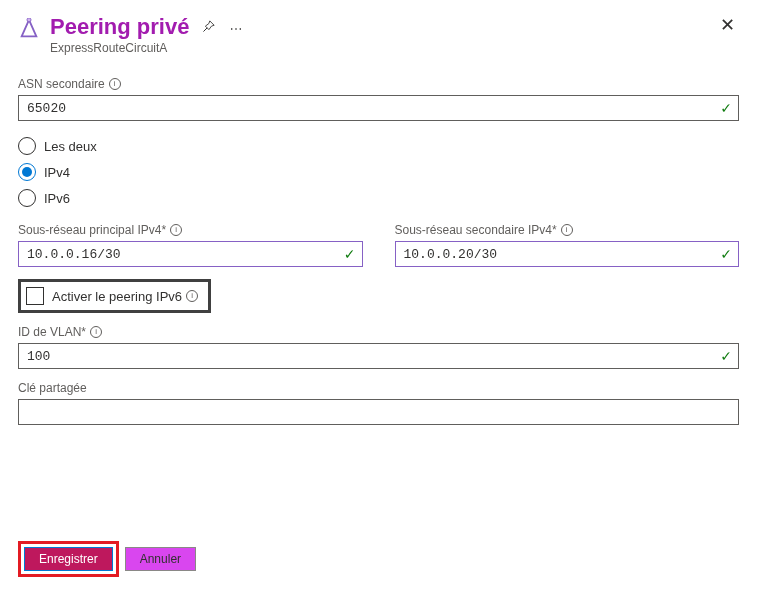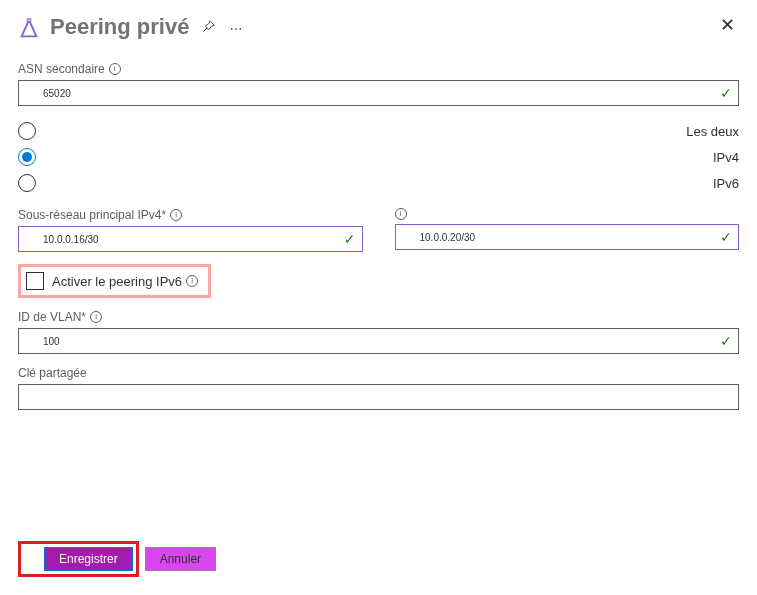--- a/index.html
+++ b/index.html
@@ -1,61 +1,62 @@
 <!DOCTYPE html>
 <html><head>
 <meta charset="utf-8">
 <style>
   * { box-sizing: border-box; font-family: "Segoe UI", Arial, sans-serif; }
   body { margin: 0; padding: 0; background: #fff; color: #323130; width: 757px; }
   .page { padding: 14px 18px 18px 18px; position: relative; min-height: 595px; }
   .header { display: flex; align-items: flex-start; }
   .header-icon { width: 22px; height: 22px; margin-top: 4px; margin-right: 10px; }
   .header-icon svg { width: 22px; height: 22px; }
-  .title { font-size: 22px; font-weight: 600; color: #737373; line-height: 26px; }
+  .title { font-size: 22px; font-weight: 600; color: #a21caf; line-height: 26px; }
   .subtitle { font-size: 12px; color: #605e5c; margin-top: 1px; }
   .pin-area { margin-left: 12px; display: flex; align-items: center; gap: 14px; padding-top: 6px; }
   .pin-icon, .more-icon { color: #323130; font-size: 13px; }
   .close-btn { position: absolute; top: 16px; right: 22px; font-size: 18px; color: #323130; cursor: pointer; line-height: 1; }
   .form { margin-top: 22px; }
   .label { font-size: 12px; color: #605e5c; margin-bottom: 4px; display: flex; align-items: center; gap: 4px; }
   .info-circle { display: inline-flex; align-items: center; justify-content: center; width: 12px; height: 12px; border: 1px solid #605e5c; border-radius: 50%; font-size: 8px; line-height: 1; color: #605e5c; }
   .input-wrap { position: relative; margin-bottom: 12px; }
-  .text-input { width: 100%; height: 26px; border: 1px solid #605e5c; padding: 2px 26px 2px 24px; font-size: 10px; color: #323130; outline: none; }
+  .text-input { width: 100%; height: 26px; border: 1px solid #605e5c; padding: 2px 26px 2px 8px; font-size: 13px; color: #323130; outline: none; font-family: Liberation Mono, monospace; }
   .text-input.purple { border-color: #8661c5; }
   .check-mark { position: absolute; right: 7px; top: 50%; transform: translateY(-50%); color: #107c10; font-size: 14px; pointer-events: none; }
   .radio-group { margin-top: 3px; margin-bottom: 12px; }
-  .radio-row { display: flex; align-items: center; height: 26px; cursor: pointer; gap: 8px; font-size: 13px; color: #323130; justify-content: space-between; }
+  .radio-row { display: flex; align-items: center; height: 26px; cursor: pointer; gap: 8px; font-size: 13px; color: #323130; }
   .radio-outer { width: 18px; height: 18px; border: 1px solid #323130; border-radius: 50%; display: flex; align-items: center; justify-content: center; }
   .radio-outer.selected { border-color: #0078d4; }
   .radio-inner { width: 10px; height: 10px; background: #0078d4; border-radius: 50%; }
   .two-col { display: flex; gap: 32px; }
   .two-col > div { flex: 1; }
-  .checkbox-row { display: inline-flex; align-items: center; gap: 8px; border: 3px solid #fca5a5; padding: 5px 10px 5px 5px; margin-bottom: 12px; }
+  .checkbox-row { display: inline-flex; align-items: center; gap: 8px; border: 3px solid #404040; padding: 5px 10px 5px 5px; margin-bottom: 12px; }
   .checkbox-box { width: 18px; height: 18px; border: 1px solid #323130; background: #fff; }
   .checkbox-label { font-size: 13px; color: #323130; display: flex; align-items: center; gap: 4px; }
   .footer { position: absolute; left: 18px; bottom: 18px; display: flex; gap: 0; align-items: center; }
   .btn { height: 24px; padding: 0 14px; font-size: 12px; cursor: pointer; border: 1px solid #8a8886; background: #d946ef; color: #323130; }
-  .btn.primary { background: #a21caf; border-color: #0078d4; color: #fff; margin-left: 20px; }
+  .btn.primary { background: #be185d; border-color: #0078d4; color: #fff; }
   .primary-wrap { border: 3px solid #e31b23; padding: 3px; display: inline-flex; margin-right: 6px; }
   .cancel-wrap { display: inline-flex; }
 </style>
 </head>
 <body>
 
 <div class="page">
   <div class="header">
     <div class="header-icon">
       <svg viewBox="0 0 24 24">
           <polygon points="12,2 4,20 20,20" fill="none" stroke="#8661c5" stroke-width="2"></polygon>
           <circle cx="12" cy="2" r="2.2" fill="#d0b3ef" stroke="#8661c5" stroke-width="1"></circle>
         </svg>
     </div>
     <div>
       <div class="title">Peering privé</div>
+      <div class="subtitle">ExpressRouteCircuitA</div>
     </div>
     <div class="pin-area">
       <span class="pin-icon">
         <svg width="14" height="14" viewBox="0 0 16 16">
             <path d="M10 1l5 5-3 1-3 4-2-2-4 4 4-4-2-2 4-3 1-3z" fill="none" stroke="#323130" stroke-width="1"></path>
           </svg>
       </span>
       <span class="more-icon">⋯</span>
     </div>
     <div class="close-btn">✕</div>
@@ -94,20 +95,21 @@
           <span>Sous-réseau principal IPv4*</span> 
             <span class="info-circle">i</span>
         </div>
         <div class="input-wrap">
           <input class="text-input purple" type="text" value="10.0.0.16/30" style="">
           <span class="check-mark">✓</span>
         </div>
       </div>
       <div>
         <div class="label">
+          <span>Sous-réseau secondaire IPv4*</span> 
             <span class="info-circle">i</span>
         </div>
         <div class="input-wrap">
           <input class="text-input purple" type="text" value="10.0.0.20/30" style="">
           <span class="check-mark">✓</span>
         </div>
       </div>
     </div>
 
     <div class="checkbox-row">

